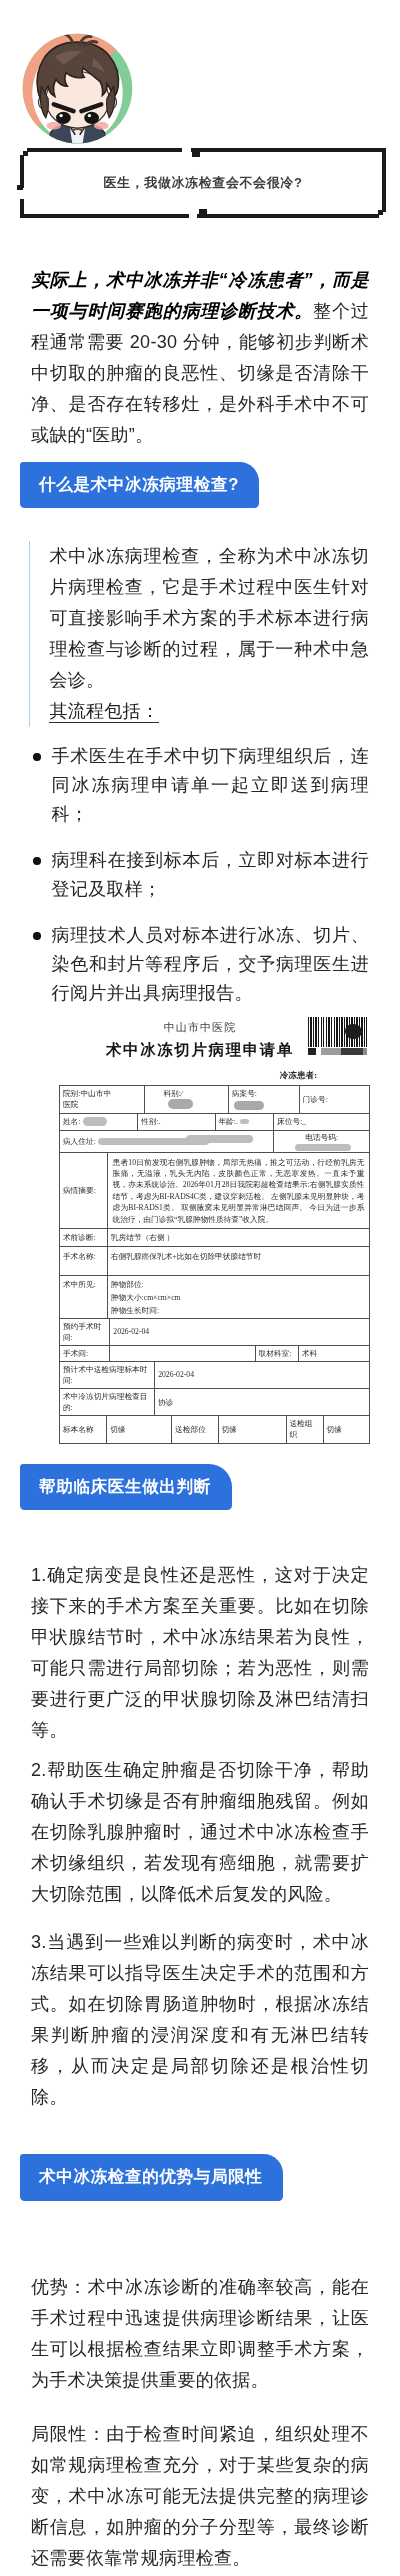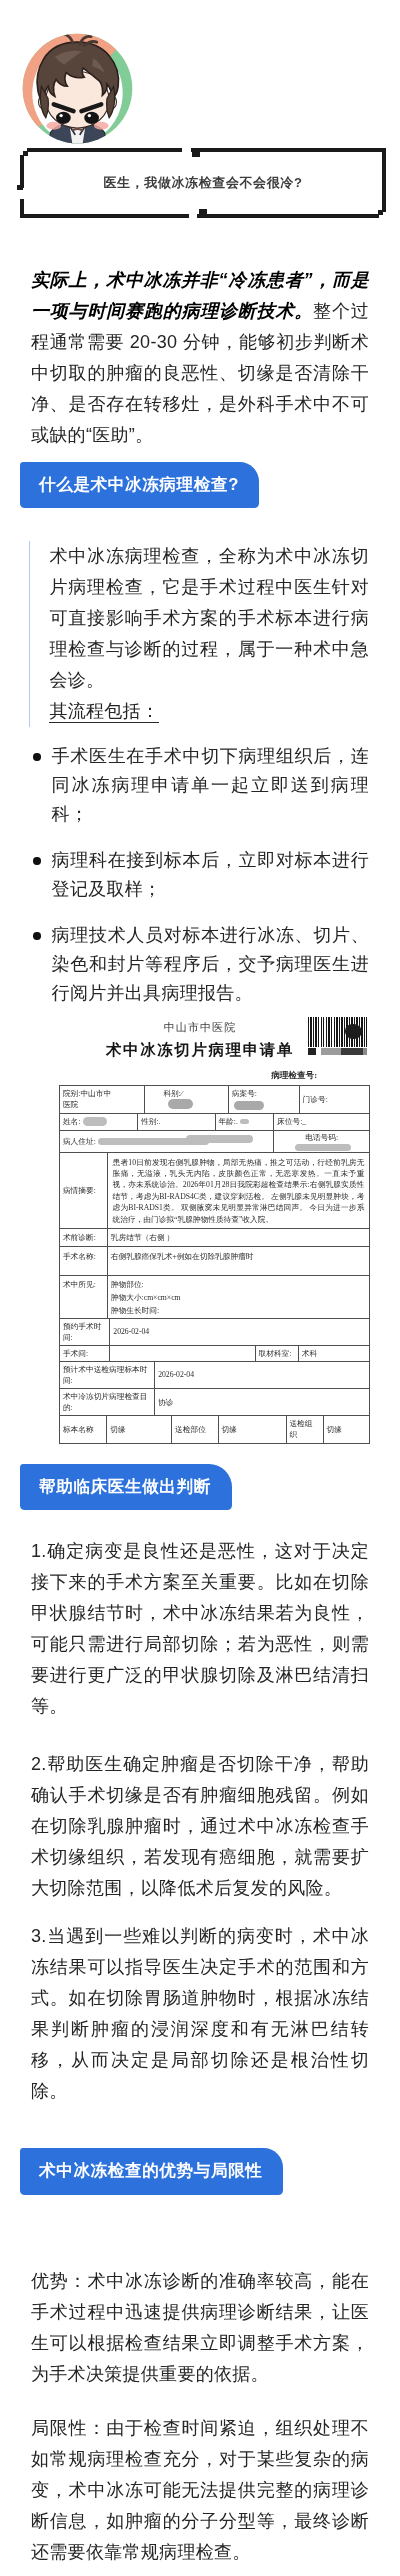--- a/index.html
+++ b/index.html
@@ -77,22 +77,22 @@
   .frow:first-child{border-top:none;gap:27px;}
   .fcell{padding:1.7px 2.9px;border-left:0.6px solid #4f4f4f;box-sizing:border-box;display:flex;align-items:center;flex-wrap:wrap;}
   .fcell:first-child{border-left:none;}
   .fcell.top{align-items:flex-start;}
   .lbl{white-space:nowrap;}
   .redact{display:inline-block;background:#bdbdbd;border-radius:5.1px;height:8.6px;vertical-align:middle;margin-left:2.3px;}
   .redact.dark{background:#a9a9a9;}
   .summary-text{font-size:7.7px;line-height:11.4px;text-align:justify;}
   .mline{display:block;width:100%;}
   
-  .judge-p1{margin-top:26px;}
-  .judge-p2{margin-top:27px;}
+  .judge-p1{margin-top:50px;}
+  .judge-p2{margin-top:9px;}
   .judge-p3{margin-top:17px;}
   .pros{margin-top:71px;}
   .cons{margin-top:23px;}
 </style>
 </head>
 <body>
 
 <div class="avatar">
   <svg viewBox="0 0 200 200">
     <defs>
@@ -164,21 +164,21 @@
   <li>手术医生在手术中切下病理组织后，连同冰冻病理申请单一起立即送到病理科；</li>
   <li>病理科在接到标本后，立即对标本进行登记及取样；</li>
   <li>病理技术人员对标本进行冰冻、切片、染色和封片等程序后，交予病理医生进行阅片并出具病理报告。</li>
 </ul>
 
 <div class="form-sec">
   <div class="form-hospital">中山市中医院</div>
   <div class="form-title">术中冰冻切片病理申请单</div>
   <div class="barcode"></div>
   <div class="barcode-sub"></div>
-  <div class="exam-no">病理检查号:</div>
+  <div class="exam-no">冷冻患者:</div>
 
   <div class="ftable">
     <div class="frow" style="min-height:15px;">
       <div class="fcell" style="width:25%;">院别:中山市中医院</div>
       <div class="fcell" style="width:25%;flex-direction:column;">
           <span class="lbl">科别:∕</span>
           <span class="redact dark" style="width:25px;height:9.7px;margin-left:15px;"></span>
         </div>
       <div class="fcell" style="width:19%;">
           <span class="lbl">病案号:</span>
@@ -214,21 +214,21 @@
       <div class="fcell" style="width:84.8%;padding:3.4px 4.6px;">
           <span class="summary-text">患者10日前发现右侧乳腺肿物，局部无热痛，推之可活动，行经前乳房无胀痛，无溢液，乳头无内陷，皮肤颜色正常，无恶寒发热。一直未予重视，亦未系统诊治。2026年01月28日我院彩超检查结果示:右侧乳腺实质性结节，考虑为BI-RADS4C类，建议穿刺活检。 左侧乳腺未见明显肿块，考虑为BI-RADS1类。 双侧腋窝未见明显异常淋巴结回声。 今日为进一步系统治疗，由门诊拟“乳腺肿物性质待查”收入院。</span>
         </div>
     </div>
     <div class="frow" style="min-height:17px;">
       <div class="fcell" style="width:15.2%;">术前诊断:</div>
       <div class="fcell" style="width:84.8%;">乳房结节（右侧 ）</div>
     </div>
     <div class="frow" style="min-height:27.4px;">
       <div class="fcell top" style="width:15.2%;padding-top:3.4px;">手术名称:</div>
-      <div class="fcell top" style="width:84.8%;padding-top:3.4px;">右侧乳腺癌保乳术+例如在切除乳腺肿瘤时</div>
+      <div class="fcell top" style="width:84.8%;padding-top:3.4px;">右侧乳腺癌保乳术+比如在切除甲状腺结节时</div>
     </div>
     <div class="frow" style="min-height:40px;">
       <div class="fcell top" style="width:15.2%;padding-top:2.9px;">术中所见:</div>
       <div class="fcell top" style="width:84.8%;padding-top:2.9px;">
         <span class="mline">肿物部位:</span>
         <span class="mline" style="margin-top:1.7px;">肿物大小:cm×cm×cm</span>
         <span class="mline" style="margin-top:1.7px;">肿物生长时间:</span>
       </div>
     </div>
     <div class="frow" style="min-height:14.3px;">

